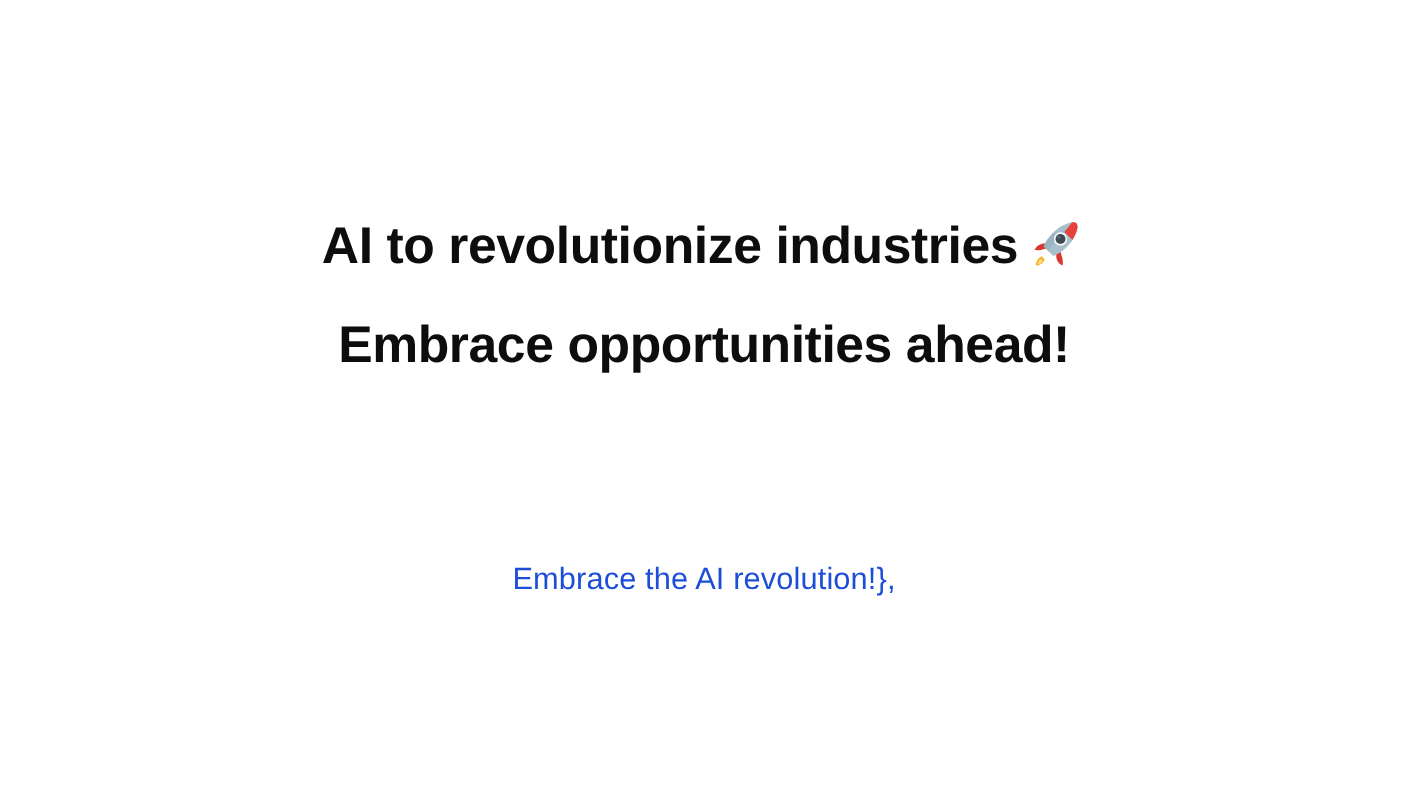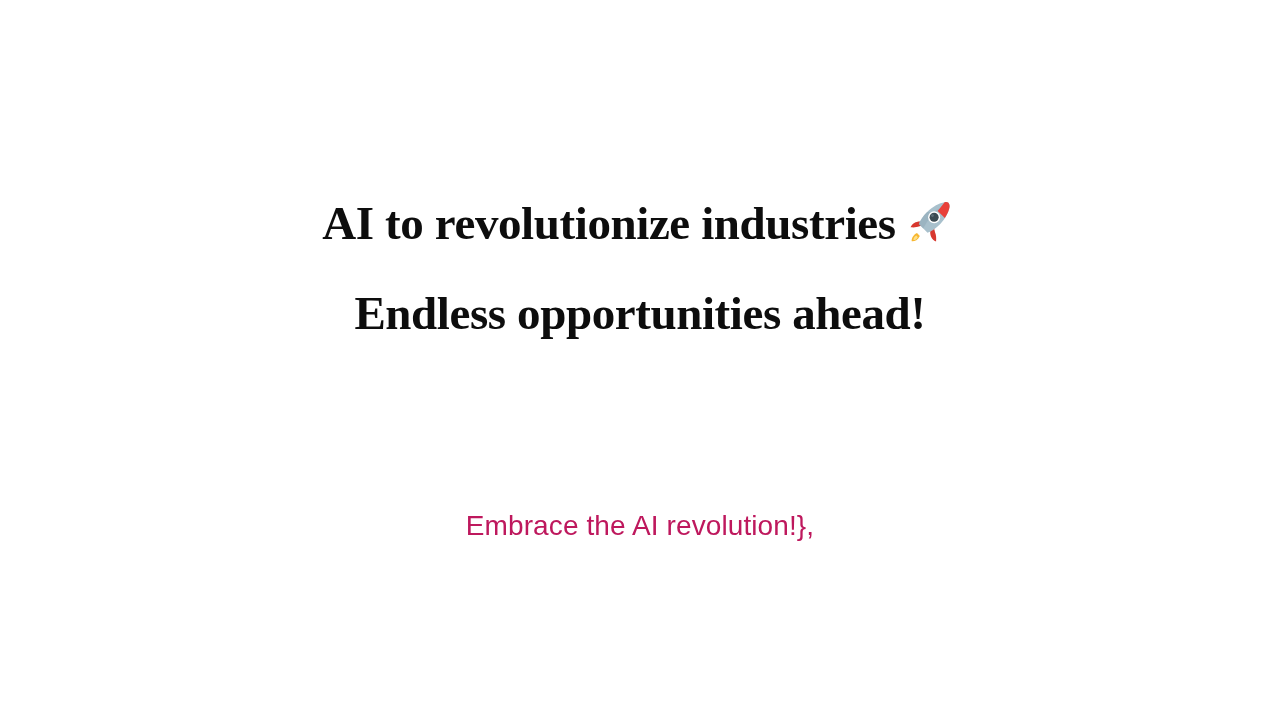--- a/index.html
+++ b/index.html
@@ -45,21 +45,20 @@
     font-family: "Liberation Sans", "DejaVu Sans", sans-serif;
     font-size: 47px;
     font-weight: 700;
     line-height: 90px;
     letter-spacing: -0.4px;
     white-space: nowrap;
   }
 
   .headline-line .line-text {
     display: inline;
-    font-family: Liberation Serif, serif;
   }
 
   .rocket-icon {
     display: inline-block;
     vertical-align: -7px;
     width: 52px;
     height: 52px;
     margin-left: 10px;
   }
   .rocket-icon svg {
@@ -67,21 +66,21 @@
     width: 52px;
     height: 52px;
   }
 
   .subtitle {
     position: absolute;
     top: 505px;
     left: 0;
     width: 1280px;
     text-align: center;
-    color: #be185d;
+    color: #1d4ed8;
     font-family: "Liberation Sans", "DejaVu Sans", sans-serif;
     font-size: 28px;
     font-weight: 400;
     line-height: 42px;
     letter-spacing: 0.1px;
     white-space: nowrap;
   }
 </style>
 </head>
 <body>
@@ -108,20 +107,20 @@
 
           <circle cx="34.6" cy="28.6" r="7.4" fill="#ffffff"></circle>
 
           <circle cx="34.6" cy="28.6" r="5.6" fill="#3b4a52"></circle>
           <circle cx="32.6" cy="26.6" r="1.7" fill="#5d6e78"></circle>
         </svg></span>
     </div>
 
 
     <div class="headline-line">
-      <span class="line-text">Endless opportunities ahead!</span>
+      <span class="line-text">Embrace opportunities ahead!</span>
     </div>
 
   </div>
 
   <div class="subtitle">Embrace the AI revolution!},</div>
 
 </div>
 
 </body></html>

